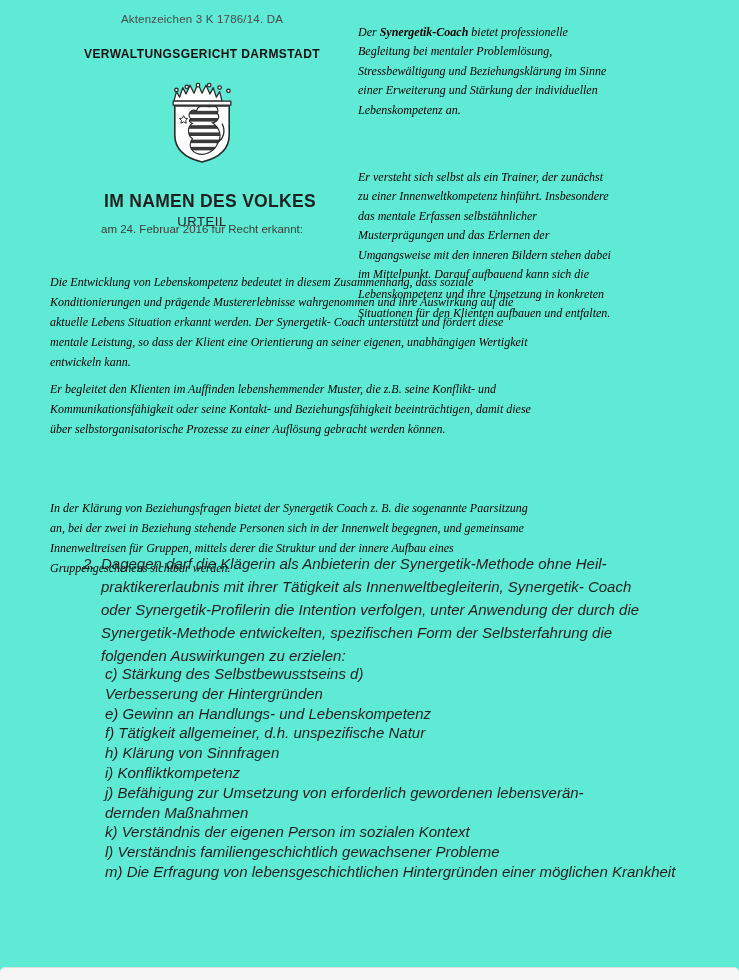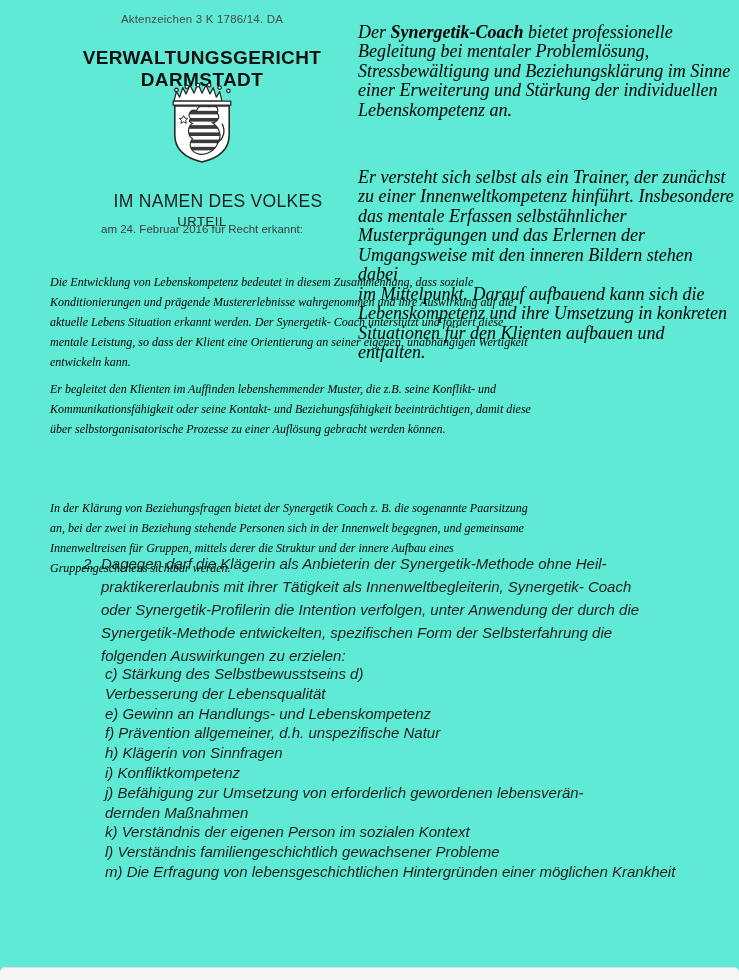--- a/index.html
+++ b/index.html
@@ -15,42 +15,42 @@
   }
 
   
   .header-block { position: absolute; left: 28px; top: 0; width: 348px; text-align: center; }
   .case-number {
     position: absolute; top: 13px; left: 0; width: 100%;
     font-size: 11.5px; color: #4a4a4a; letter-spacing: 0.2px;
   }
   .court-name {
     position: absolute; top: 47px; left: 0; width: 100%;
-    font-size: 19px; font-weight: bold; color: #111; letter-spacing: 0.4px;
+    font-size: 12px; font-weight: bold; color: #111; letter-spacing: 0.4px;
   }
   .emblem-wrap { position: absolute; top: 82px; left: 0; width: 100%; text-align: center; }
   .proclamation {
-    position: absolute; top: 191px; left: 16px; width: 100%;
-    font-size: 17.5px; color: #1f1f1f; letter-spacing: 0.3px;
+    position: absolute; top: 191px; left: 8px; width: 100%;
+    font-size: 17.5px; color: #1f1f1f; letter-spacing: 0.3px; font-weight: bold;
   }
   .doc-type {
     position: absolute; top: 214px; left: 0; width: 100%;
     font-size: 13px; color: #222; letter-spacing: 0.6px;
   }
   .date-line {
     position: absolute; top: 223px; left: 0; width: 100%;
     font-size: 11.5px; color: #3c3c3c;
   }
 
   
   .right-col {
     position: absolute; left: 358px; top: 3px; width: 378px;
     font-family: "Liberation Serif", serif;
     font-style: italic;
-    font-size: 18px; line-height: 19.5px; color: #000;
+    font-size: 12px; line-height: 19.5px; color: #000;
     white-space: pre-line;
   }
   .right-col .para2 { margin-top: 28px; }
   .bold-term { font-weight: bold; }
 
   
   .body-para {
     position: absolute; left: 50px; width: 685px;
     font-family: "Liberation Serif", serif;
     font-style: italic;
@@ -178,24 +178,24 @@
     <span class="item-number">2.</span>
     <span class="item-text">Dagegen darf die Klägerin als Anbieterin der Synergetik-Methode ohne Heil-
 praktikererlaubnis mit ihrer Tätigkeit als Innenweltbegleiterin, Synergetik- Coach
 oder Synergetik-Profilerin die Intention verfolgen, unter Anwendung der durch die
 Synergetik-Methode entwickelten, spezifischen Form der Selbsterfahrung die
 folgenden Auswirkungen zu erzielen:</span>
   </div>
 
   <div class="effects-list">
     <div class="list-line">c) Stärkung des Selbstbewusstseins d)</div>
-    <div class="list-line">Verbesserung der Lebensqualität</div>
+    <div class="list-line">Verbesserung der Hintergründen</div>
     <div class="list-line">e) Gewinn an Handlungs- und Lebenskompetenz</div>
-    <div class="list-line">f) Prävention allgemeiner, d.h. unspezifische Natur</div>
-    <div class="list-line">h) Klägerin von Sinnfragen</div>
+    <div class="list-line">f) Tätigkeit allgemeiner, d.h. unspezifische Natur</div>
+    <div class="list-line">h) Klärung von Sinnfragen</div>
     <div class="list-line">i) Konfliktkompetenz</div>
     <div class="list-line">j) Befähigung zur Umsetzung von erforderlich gewordenen lebensverän-</div>
     <div class="list-line">dernden Maßnahmen</div>
     <div class="list-line">k) Verständnis der eigenen Person im sozialen Kontext</div>
     <div class="list-line">l) Verständnis familiengeschichtlich gewachsener Probleme</div>
     <div class="list-line">m) Die Erfragung von lebensgeschichtlichen Hintergründen einer möglichen Krankheit</div>
   </div>
 
   <div class="page-bottom-strip"></div>
 

